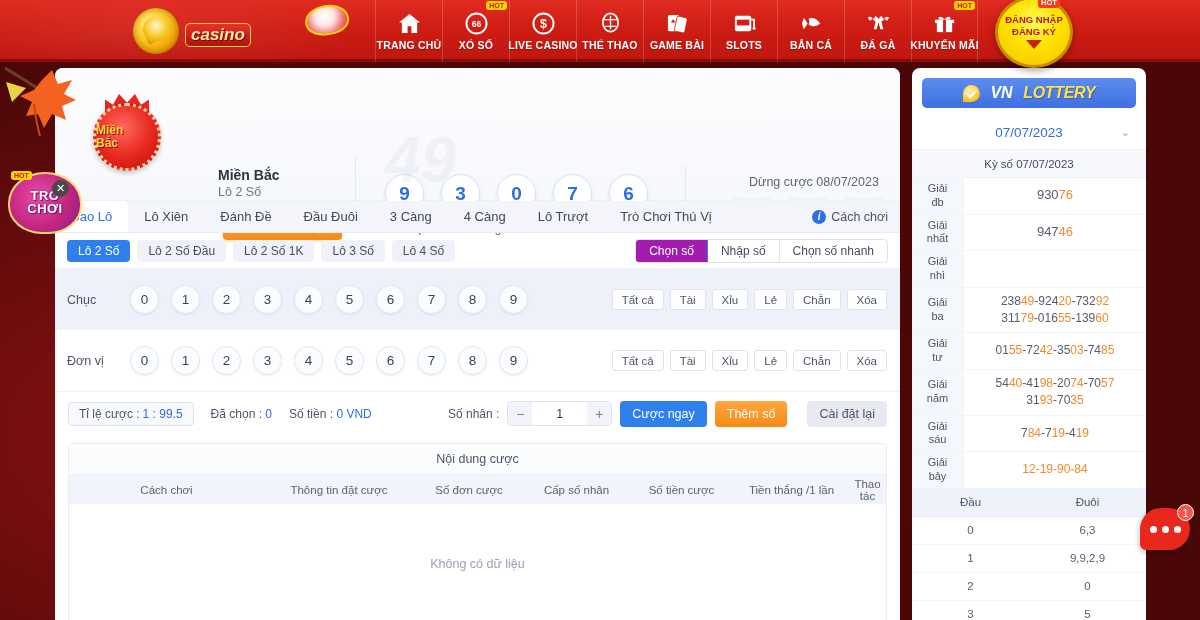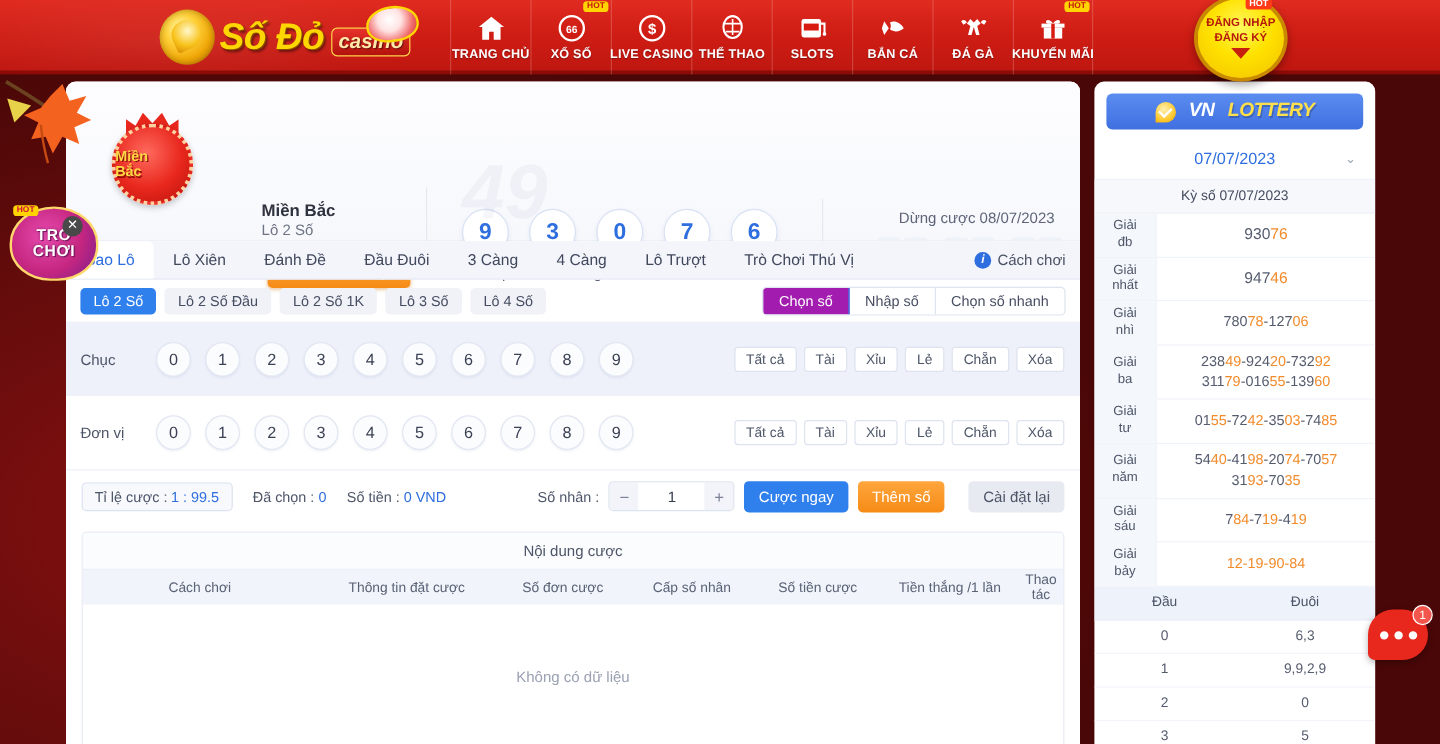--- a/index.html
+++ b/index.html
@@ -343,21 +343,20 @@
   .drow { height: 28px; display: flex; border-bottom: 1px solid #f2f5fa; }
   .drow div { flex: 1; display: flex; align-items: center; justify-content: center;
     font-size: 11.5px; color: #555c6e; }
 </style>
 </head>
 <body>
 
 <div class="topnav">
   <div class="logo-wrap">
     <div class="logo-swirl"></div>
-    <span class="logo-text">Số Đỏ</span>
     <span class="logo-casino">casino</span>
     <div class="logo-ball"></div>
   </div>
 
   <div class="navitems">
 
     <div class="navitem">
       <span class="ico">
         <svg width="23" height="21" viewBox="0 0 24 22">
             <path fill="#fff" d="M12 1 1 10h3v11h6v-7h4v7h6V10h3z"></path>
@@ -390,20 +389,30 @@
     <div class="navitem">
       <span class="ico">
         <svg width="23" height="23" viewBox="0 0 24 24">
             <ellipse cx="12" cy="11" rx="8" ry="9.5" fill="none" stroke="#fff" stroke-width="1.8"></ellipse>
             <path d="M12 4v14M5 8h14M6 15h12" stroke="#fff" stroke-width="1.4" fill="none"></path>
           </svg>
       </span>
       <span class="lbl">THỂ THAO</span>
     </div>
 
+    <div class="navitem">
+      <span class="ico">
+        <svg width="23" height="23" viewBox="0 0 24 24">
+            <rect x="2" y="3" width="12" height="17" rx="2" fill="#fff"></rect>
+            <rect x="10" y="5" width="11" height="16" rx="2" fill="#fff" stroke="#d81b10" stroke-width=".8" transform="rotate(12 15 13)"></rect>
+            <path d="M7.5 7.5 10 11H5z" fill="#d81b10"></path>
+          </svg>
+      </span>
+      <span class="lbl">GAME BÀI</span>
+    </div>
 
     <div class="navitem">
       <span class="ico">
         <svg width="23" height="23" viewBox="0 0 24 24">
             <rect x="2" y="4" width="17" height="16" rx="2" fill="#fff"></rect>
             <rect x="4" y="8" width="13" height="6" fill="#d81b10"></rect>
             <path d="M19 8h3v8" stroke="#fff" stroke-width="1.8" fill="none"></path>
             <circle cx="22" cy="17" r="1.6" fill="#fff"></circle>
           </svg>
       </span>
@@ -673,23 +682,20 @@
       <div class="pval big">
         <div><span>947</span><span class="hl">46</span></div>
       </div>
     </div>
 
     <div class="prow">
       <div class="pname">
         <span>Giải</span>
         <span>nhì</span>
       </div>
-      <div class="pval">
-        <div><span>780</span><span class="hl">78</span><span>-127</span><span class="hl">06</span></div>
-      </div>
     </div>
 
     <div class="prow">
       <div class="pname">
         <span>Giải</span>
         <span>ba</span>
       </div>
       <div class="pval">
         <div><span>238</span><span class="hl">49</span><span>-924</span><span class="hl">20</span><span>-732</span><span class="hl">92</span></div>
         <div><span>311</span><span class="hl">79</span><span>-016</span><span class="hl">55</span><span>-139</span><span class="hl">60</span></div>

